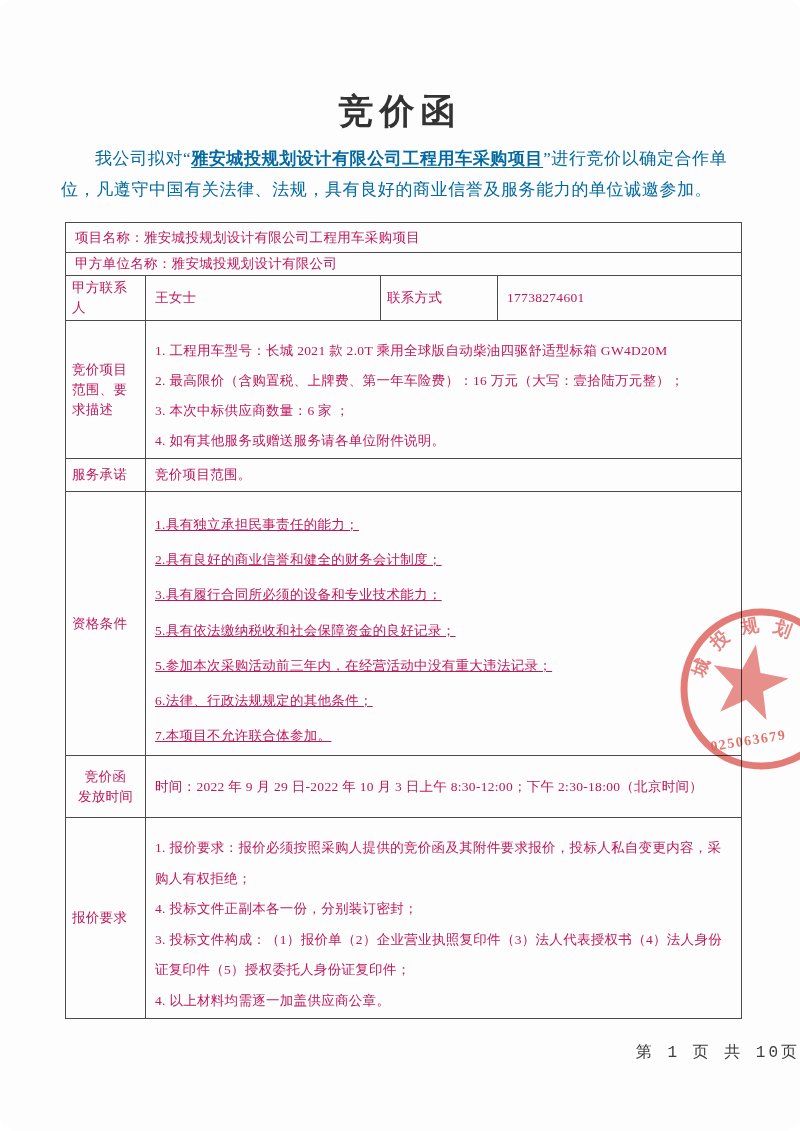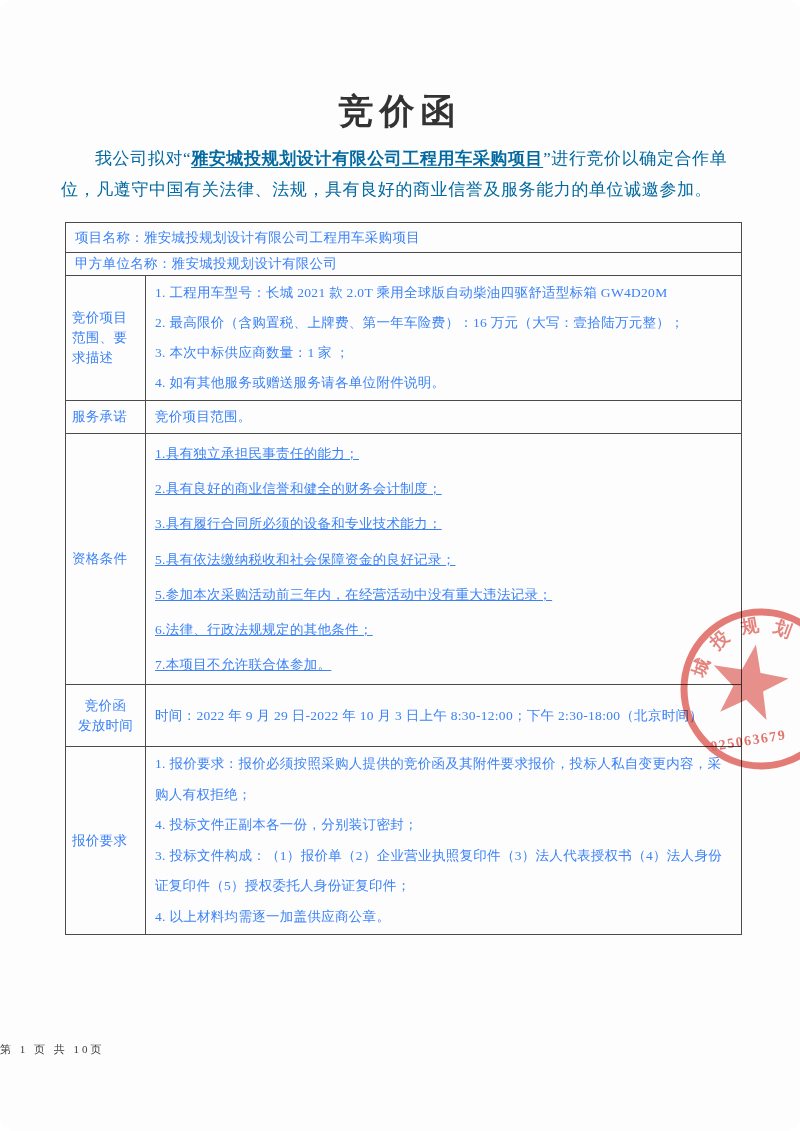--- a/index.html
+++ b/index.html
@@ -43,53 +43,54 @@
     text-underline-offset: 3px;
   }
   table.doc-table {
     position: absolute;
     top: 222px;
     left: 65px;
     width: 677px;
     border-collapse: collapse;
     table-layout: fixed;
     font-size: 13.5px;
-    color: #3b82f6;
+    color: #be185d;
     letter-spacing: 0.3px;
   }
   table.doc-table td {
     border: 1px solid #4b4b4b;
     vertical-align: middle;
     overflow: hidden;
   }
   td.lbl { padding: 2px 6px; line-height: 20px; }
   td.val { padding: 2px 9px; }
   tr.r1 td { height: 30px; }
   tr.r2 td { height: 20px; font-family: Liberation Mono, monospace; }
   tr.r3 td { height: 33px; }
   tr.r4 td { height: 122px; }
   tr.r5 td { height: 33px; }
   tr.r6 td { height: 248px; }
   tr.r7 td { height: 62px; }
   tr.r8 td { height: 185px; }
-  td.content-top { vertical-align: top; padding: 2px 10px 2px 9px; }
+  td.content-top { vertical-align: top; padding: 15px 10px 2px 9px; }
   tr.r4 p { line-height: 30px; }
   tr.r6 p { line-height: 35.2px; text-decoration: underline; }
   tr.r8 p { line-height: 30.5px; }
   td.content-top p { margin: 0; }
   .lbl-two-line { text-align: center; line-height: 29px; }
   .doc-footer {
     position: absolute;
     top: 1042px;
     left: 0;
     width: 100%;
-    text-align: left;
-    font-size: 11px;
+    text-align: right;
+    font-size: 16px;
     letter-spacing: 3px;
     color: #3d3d3d;
+    font-family: Liberation Mono, monospace;
   }
   .seal {
     position: absolute;
     left: 661px;
     top: 589px;
     width: 200px;
     height: 200px;
     mix-blend-mode: multiply;
     opacity: 0.82;
     pointer-events: none;
@@ -112,26 +113,32 @@
         <col style="width:117px">
         <col>
     </colgroup>
     <tbody>
         <tr class="r1">
       <td class="val" colspan="4"><span>项目名称：</span><span>雅安城投规划设计有限公司工程用车采购项目</span></td>
     </tr>
     <tr class="r2">
       <td class="val" colspan="4"><span>甲方单位名称：</span><span>雅安城投规划设计有限公司</span></td>
     </tr>
+    <tr class="r3">
+      <td class="lbl">甲方联系人</td>
+      <td class="val">王女士</td>
+      <td class="lbl">联系方式</td>
+      <td class="val">17738274601</td>
+    </tr>
     <tr class="r4">
       <td class="lbl">竞价项目范围、要求描述</td>
       <td class="content-top" colspan="3">
         <p>1. 工程用车型号：长城 2021 款 2.0T 乘用全球版自动柴油四驱舒适型标箱 GW4D20M</p>
         <p>2. 最高限价（含购置税、上牌费、第一年车险费）：16 万元（大写：壹拾陆万元整）；</p>
-        <p>3. 本次中标供应商数量：1 家 ；</p>
+        <p>3. 本次中标供应商数量：6 家 ；</p>
         <p>4. 如有其他服务或赠送服务请各单位附件说明。</p>
       </td>
     </tr>
     <tr class="r5">
       <td class="lbl">服务承诺</td>
       <td class="val" colspan="3">竞价项目范围。</td>
     </tr>
     <tr class="r6">
       <td class="lbl">资格条件</td>
       <td class="content-top" colspan="3">

